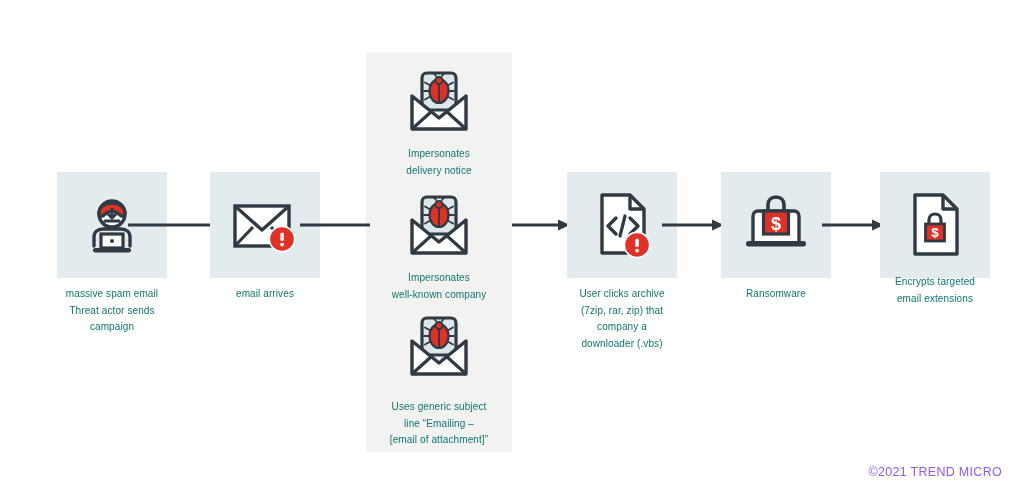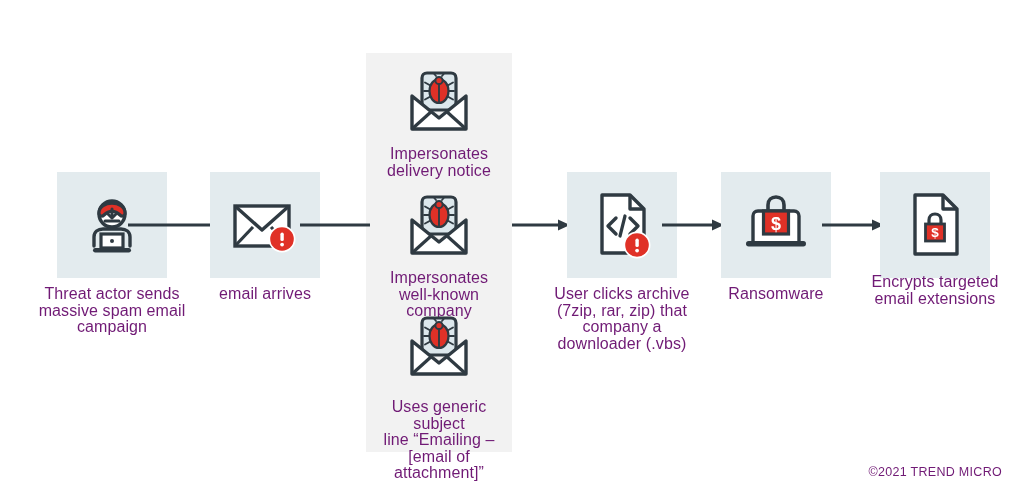--- a/index.html
+++ b/index.html
@@ -34,36 +34,36 @@
   .icon-box {
     position: absolute;
     background: #e3ebee;
     display: flex;
     align-items: center;
     justify-content: center;
   }
   .caption {
     position: absolute;
     text-align: center;
-    color: #701a75;
-    font-size: 16px;
+    color: #0f766e;
+    font-size: 10px;
     line-height: 16.5px;
     font-family: "Liberation Sans", sans-serif;
     letter-spacing: 0.1px;
   }
   .arrow {
     position: absolute;
     height: 14px;
     pointer-events: none;
   }
   .footer {
     position: absolute;
     right: 22px;
     bottom: 22px;
-    color: #701a75;
+    color: #8b5cf6;
     font-size: 12.5px;
     letter-spacing: 0.3px;
     font-family: "Liberation Sans", sans-serif;
   }
   svg { display: block; }
 </style>
 </head>
 <body>
 
 <div id="canvas">
@@ -86,22 +86,22 @@
         <path d="M19 58 L19 49 C19 44, 23 41, 28 41 L46 41 C51 41, 55 44, 55 49 L55 58" fill="none" stroke="#2f3a42" stroke-width="3.4" stroke-linecap="round"></path>
 
         <rect x="26" y="46" width="22" height="14" fill="#ffffff" stroke="#2f3a42" stroke-width="3.2"></rect>
         <circle cx="37" cy="53" r="2" fill="#2f3a42"></circle>
 
         <rect x="18" y="60" width="38" height="4.4" rx="2.2" fill="#2f3a42"></rect>
       </svg>
     </span>
   </div>
   <div class="caption" style="left:32px; top:286px; width:160px;">
+    <div>massive spam email</div>
     <div>Threat actor sends</div>
-    <div>massive spam email</div>
     <div>campaign</div>
   </div>
 
   <div class="arrow" style="left:128px; top:218px; width:100px;">
     <svg width="100" height="14" viewBox="0 0 100 14">
       <line x1="0" y1="7" x2="88" y2="7" stroke="#2f3a42" stroke-width="3.2"></line>
       <path d="M86 1.5 L98 7 L86 12.5 Z" fill="#2f3a42"></path>
     </svg>
   </div>
 

